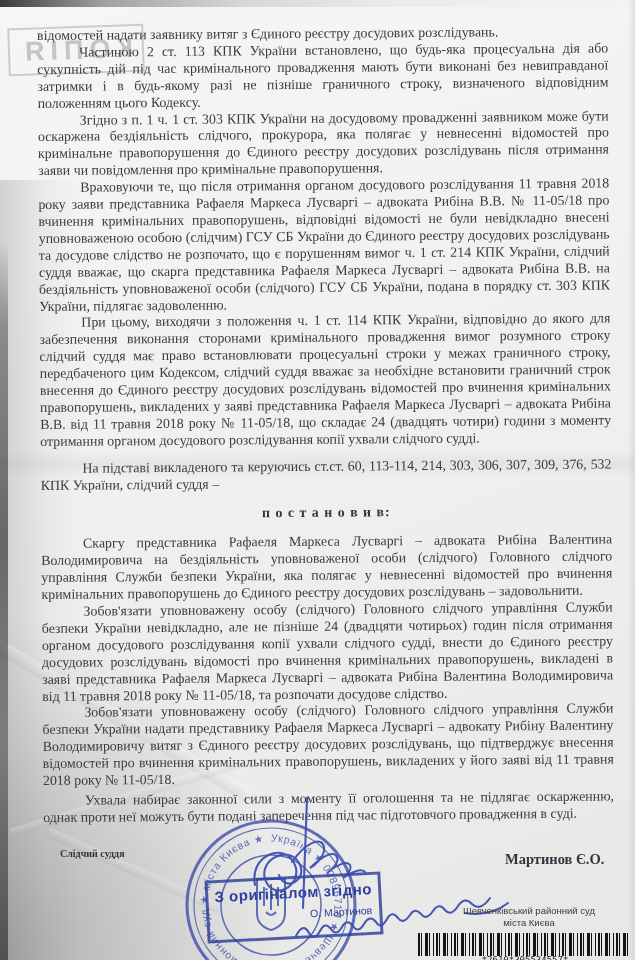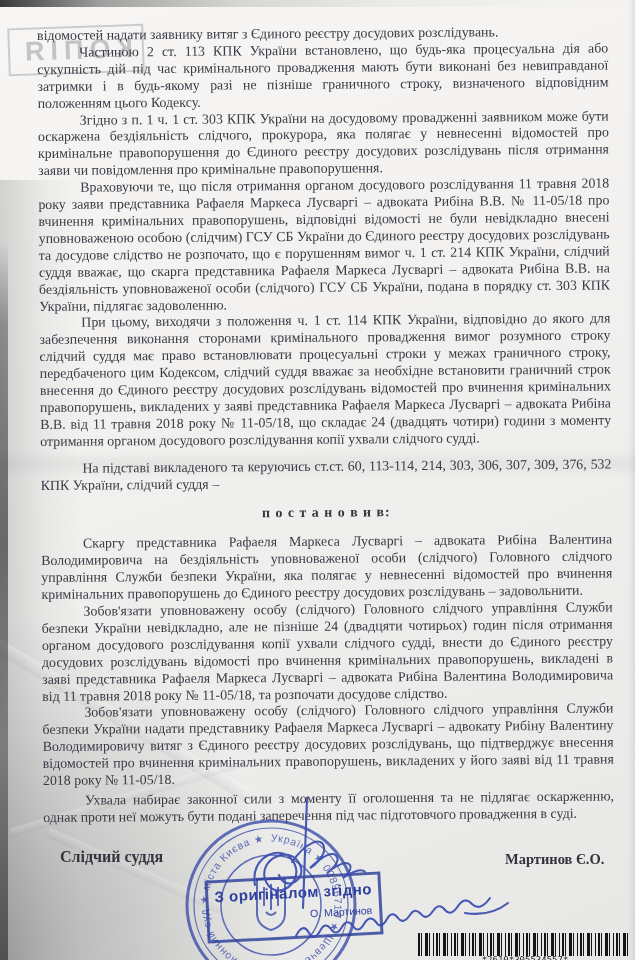--- a/index.html
+++ b/index.html
@@ -49,21 +49,21 @@
   .body-text p{margin:0;}
   .body-text p.ind{text-indent:42px;}
   .body-text p.gap-top{margin-top:10px;}
   .body-text p.gap-sm{margin-top:3px;}
   .heading{
     margin:13px 0 12px 0 !important;text-align:center;font-weight:bold;
     letter-spacing:1px;color:#34343f;
   }
 
   
-  .sig-role{position:absolute;left:60px;top:848px;font-weight:bold;font-size:16px;color:#34343f;}
+  .sig-role{position:absolute;left:60px;top:848px;font-weight:bold;font-size:10px;color:#34343f;}
   .sig-name{position:absolute;left:505px;top:851px;font-weight:bold;font-size:14.5px;color:#34343f;font-family:Liberation Serif, serif;}
 
   
   .seal{position:absolute;left:182px;top:816px;width:178px;height:178px;opacity:.82;}
 
   
   .cert-stamp{
     position:absolute;left:206px;top:876px;width:170px;height:57px;
     border:3px solid rgba(44,62,152,.82);transform:rotate(-3deg);
     font-family:"Liberation Sans",sans-serif;color:#2e3f9e;
@@ -152,19 +152,23 @@
       <path d="M 127 8 L 123 118"></path>
 
       <path d="M 75 95 c -6 -30 30 -44 40 -20 c 8 20 -22 38 -30 14 c -6 -20 24 -34 34 -16 c 10 16 -14 30 -20 12"></path>
       <path d="M 112 72 c 14 -20 30 -26 32 -15 c 2 9 -10 19 -14 21 c 12 -12 24 -18 27 -11 c 3 6 -7 14 -10 16 c 10 -8 20 -13 23 -8 c 3 5 -5 11 -7 13 c 9 -6 18 -10 22 -6"></path>
 
       <path d="M 116 146 q 7 -14 13 -3 q 5 9 11 -2 q 5 -10 11 -2 q 5 8 11 -2 q 5 -9 11 -1 q 5 8 11 -2 q 6 -10 12 -2 q 5 8 11 -3 q 5 -9 11 -1 q 5 7 12 -3 q 5 -8 11 -1 q 5 7 12 -3 q 6 -9 12 -1 q 6 7 13 -4 q 7 -10 14 -2 q 8 8 18 -6"></path>
       <path d="M 285 123 q 25 4 43 -10"></path>
     </g>
   </svg>
 
+  <div class="footer-court">
+    <div>Шевченківський районний суд</div>
+    <div>міста Києва</div>
+  </div>
   <div class="barcode"></div>
   <div class="barcode-num">*2610*305534557*</div>
 
   <div class="sh sh-top"></div>
   <div class="sh sh-left"></div>
   <div class="sh sh-right"></div>
 </div>
 
 </body></html>

